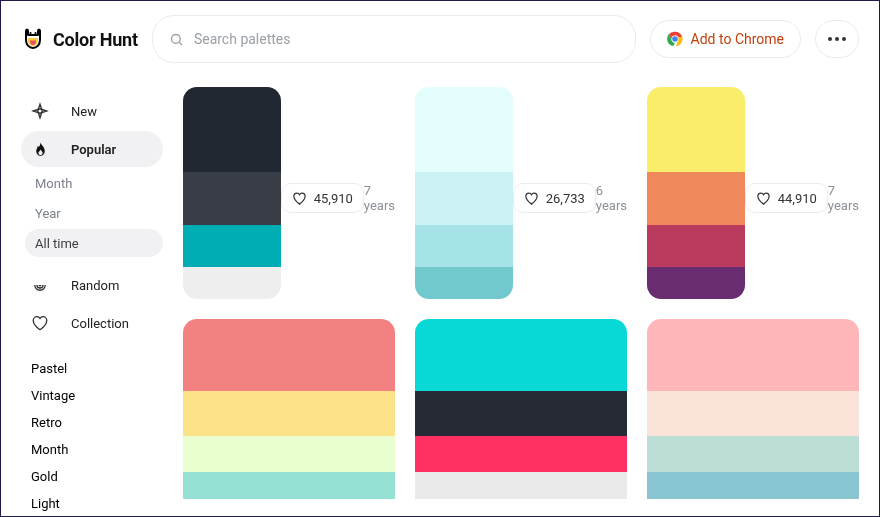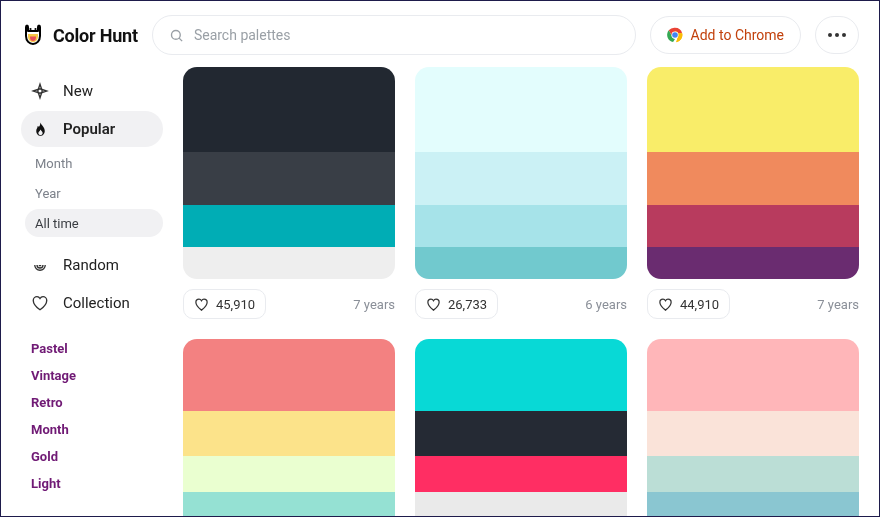--- a/index.html
+++ b/index.html
@@ -1,41 +1,41 @@
 <!DOCTYPE html>
 <html><head>
 <meta charset="utf-8">
 <style>
   * { box-sizing: border-box; margin: 0; padding: 0; font-family: -apple-system, BlinkMacSystemFont, "Segoe UI", Roboto, Helvetica, Arial, sans-serif; }
   body { width: 880px; height: 517px; background: #fff; border: 1px solid #1e1b4b; overflow: hidden; position: relative; }
-  .header { display: flex; align-items: center; gap: 14px; padding: 14px 20px 12px 20px; }
+  .header { display: flex; align-items: center; gap: 14px; padding: 14px 20px 24px 20px; }
   .brand { display: flex; align-items: center; gap: 8px; }
   .brand-name { font-weight: 700; font-size: 18px; color: #111; letter-spacing: -0.2px; }
-  .search-wrap { flex: 1; display: flex; align-items: center; gap: 10px; border: 1px solid #e9ebef; border-radius: 22px; height: 40px; padding: 0 16px; }
+  .search-wrap { flex: 1; display: flex; align-items: center; gap: 10px; border: 1px solid #e9ebef; border-radius: 22px; height: 48px; padding: 0 16px; }
   .search-wrap input { border: none; outline: none; font-size: 14px; flex: 1; background: transparent; color: #333; }
   .search-wrap input::placeholder { color: #9aa0a6; }
   .btn-chrome { display: flex; align-items: center; gap: 8px; border: 1px solid #e9ebef; border-radius: 22px; height: 38px; padding: 0 16px; font-size: 14px; color: #c2410c; background: #fff; cursor: pointer; }
   .btn-more { border: 1px solid #e9ebef; border-radius: 22px; height: 38px; width: 44px; display: flex; align-items: center; justify-content: center; background: #fff; cursor: pointer; }
   .dots { display: flex; gap: 3px; }
   .dots span { width: 4px; height: 4px; border-radius: 50%; background: #333; display: block; }
 
   .layout { display: flex; padding: 0 20px; gap: 20px; height: calc(517px - 64px); }
   .sidebar { width: 142px; flex-shrink: 0; padding-top: 6px; }
-  .nav-item { display: flex; align-items: center; gap: 14px; border-radius: 18px; height: 36px; padding: 0 10px; font-size: 15px; color: #222; cursor: pointer; margin-bottom: 2px; }
+  .nav-item { display: flex; align-items: center; gap: 22px; border-radius: 18px; height: 36px; padding: 0 10px; font-size: 13px; color: #222; cursor: pointer; margin-bottom: 2px; }
   .nav-item.active { background: #f1f1f3; font-weight: 600; }
   .nav-icon { width: 18px; height: 18px; display: flex; align-items: center; justify-content: center; }
   .sub-pills { margin: 0 0 10px 0; padding-left: 4px; }
   .sub-pill { display: flex; align-items: center; font-size: 13px; color: #7d828b; border-radius: 14px; height: 28px; padding: 0 10px; cursor: pointer; margin-bottom: 2px; }
   .sub-pill.active { background: #f1f1f3; color: #3a3d42; }
-  .tag-item { font-size: 13px; color: #701a75; padding: 6px 10px; cursor: pointer; font-weight: bold; }
+  .tag-item { font-size: 13px; color: #000000; padding: 6px 10px; cursor: pointer; }
   .tag-list { margin-top: 14px; }
 
   .main { flex: 1; overflow: hidden; }
   .grid { display: flex; flex-wrap: wrap; gap: 20px; }
-  .card { width: 212px; display: flex; flex-direction: column; }
+  .card { width: 212px; display: flex; flex-direction: row; }
   .palette { width: 212px; height: 212px; border-radius: 14px; overflow: hidden; display: flex; flex-direction: column; }
   .c1 { flex: 40; }
   .c2 { flex: 25; }
   .c3 { flex: 20; }
   .c4 { flex: 15; }
   .palette.partial { height: 180px; border-radius: 14px 14px 0 0; }
   .meta { display: flex; align-items: center; justify-content: space-between; margin-top: 10px; }
   .like-btn { display: flex; align-items: center; gap: 7px; border: 1px solid #e9ebef; border-radius: 10px; height: 30px; padding: 0 10px; font-size: 13px; color: #333; background: #fff; cursor: pointer; }
   .age { font-size: 13px; color: #8a8f98; }
 

